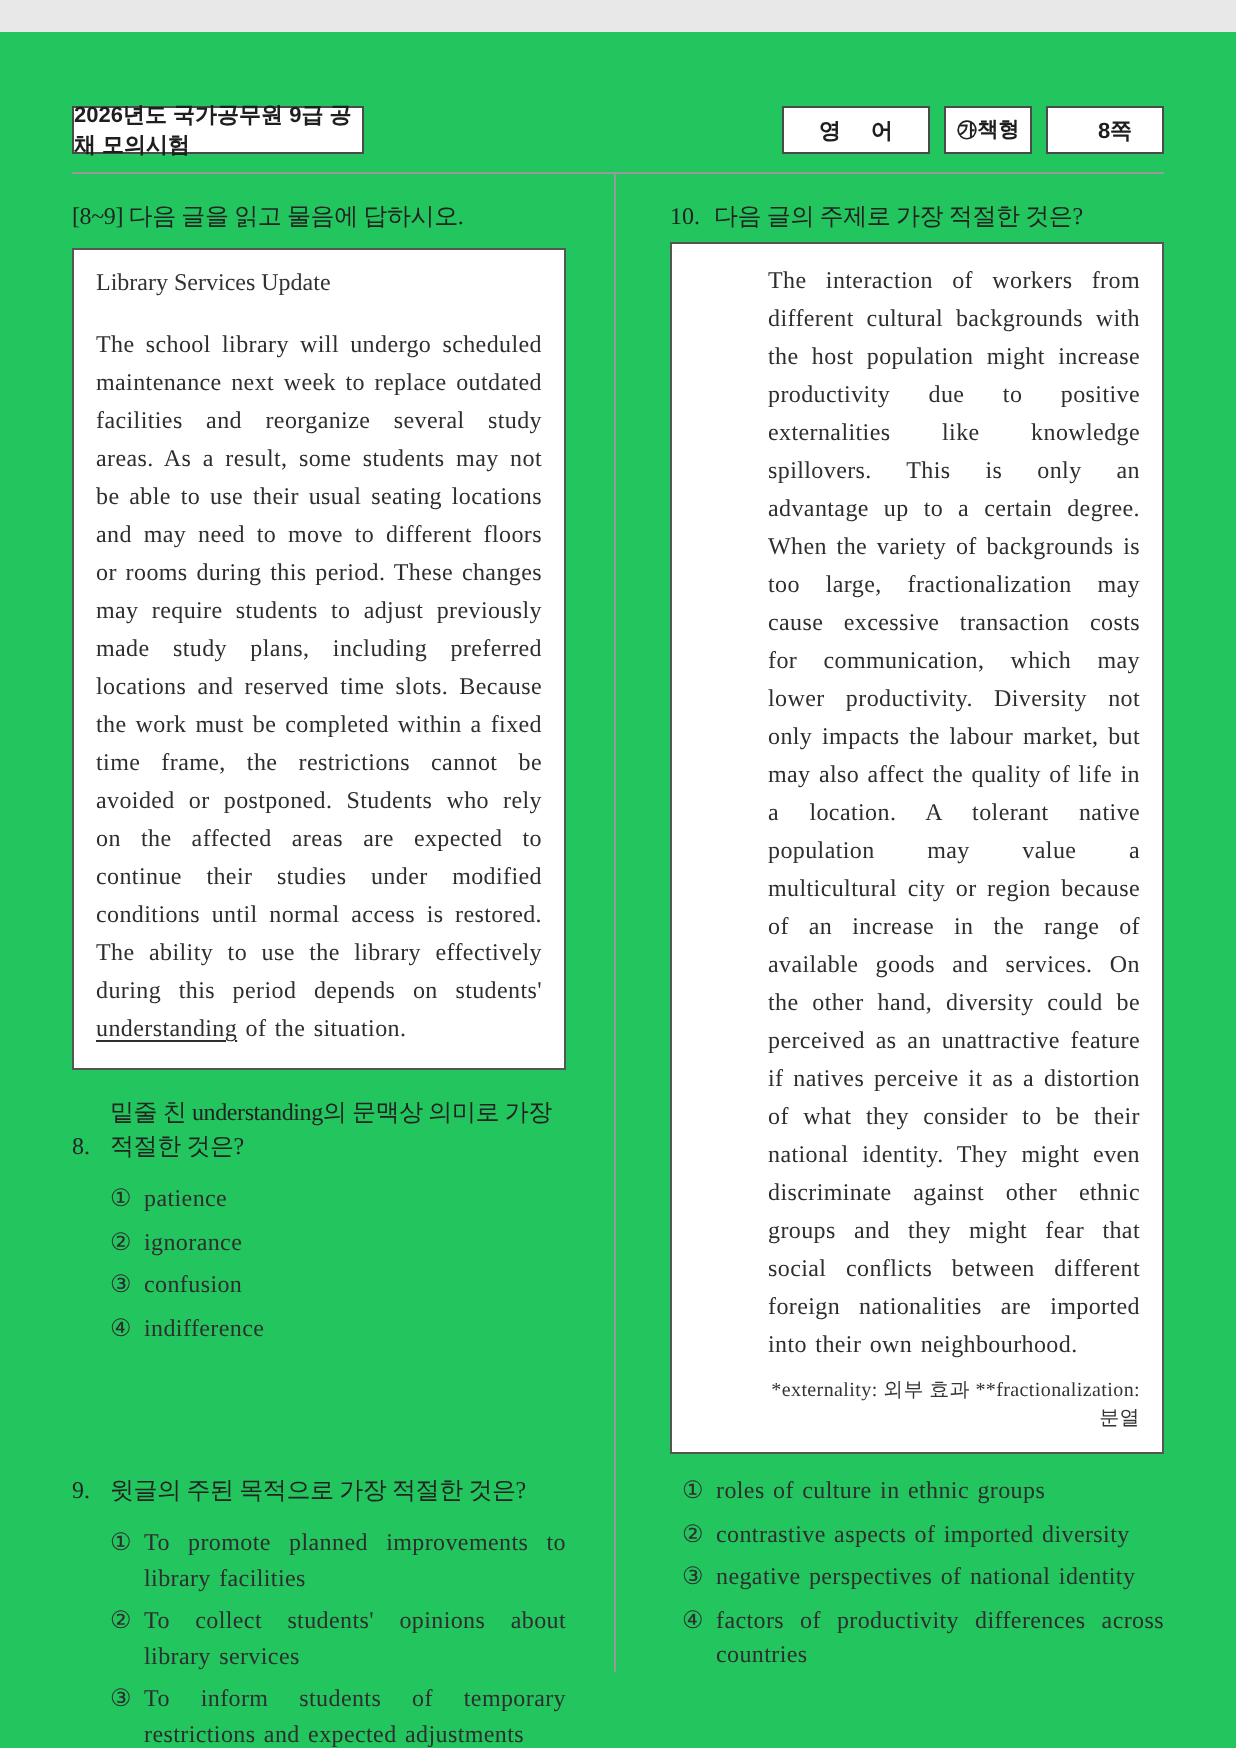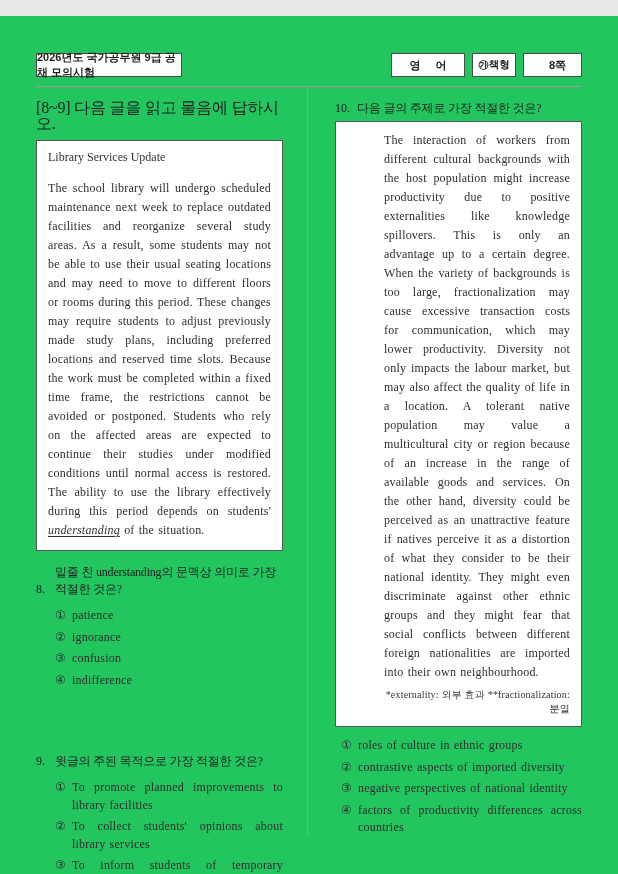--- a/index.html
+++ b/index.html
@@ -67,21 +67,21 @@
     top: 80px;
     left: 36px;
     right: 36px;
     display: flex;
   }
   .col { width: 50%; }
   .col-left  { padding-right: 26px; }
   .col-right { padding-left: 26px; }
 
   .instruction {
-    font-size: 16px;
+    font-size: 12px;
     line-height: 16px;
     margin: 4px 0 8px 0;
     color: #222;
     letter-spacing: -0.2px;
   }
 
   .passage-box {
     border: 1px solid #555;
     padding: 9px 11px 10px 11px;
     background: #fff;
@@ -93,21 +93,21 @@
     margin-bottom: 14px;
   }
   .passage-body {
     font-size: 12px;
     line-height: 19px;
     text-align: justify;
     letter-spacing: 0.2px;
     word-spacing: 1px;
     color: #2e2e2e;
   }
-  .underlined { text-decoration: underline; text-underline-offset: 2px; font-style: italic; }
+  .underlined { text-decoration: underline; text-underline-offset: 2px; }
 
   .footnote {
     font-size: 10px;
     text-align: right;
     margin-top: 6px;
     color: #333;
     letter-spacing: 0.2px;
   }
 
   .question { margin-top: 13px; }

